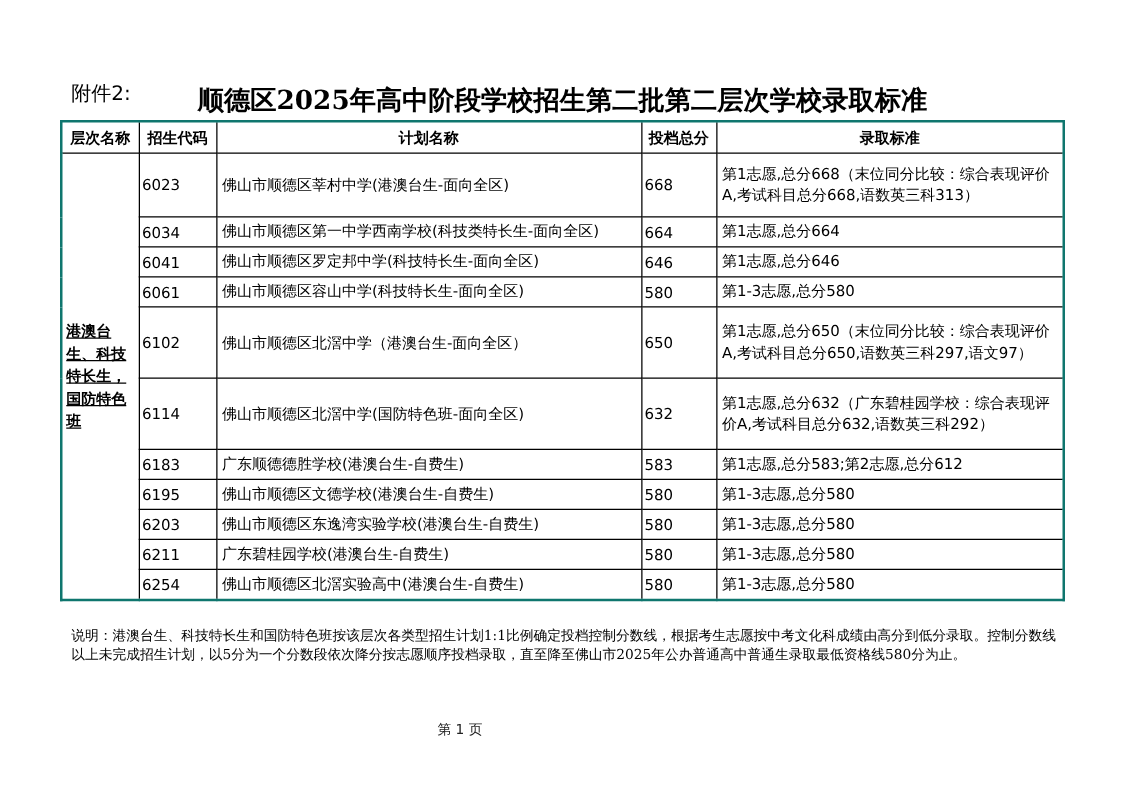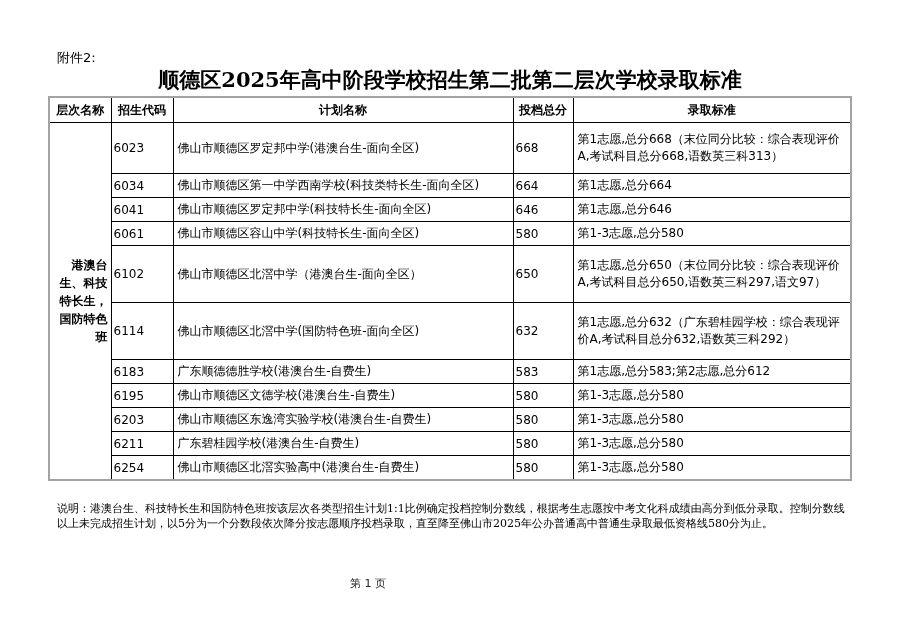--- a/index.html
+++ b/index.html
@@ -1,33 +1,33 @@
 <!DOCTYPE html>
 <html><head>
 <meta charset="utf-8">
 <style>
   html, body { margin:0; padding:0; background:#ffffff; }
   body { width:900px; height:636px; position:relative; overflow:hidden;
          font-family:"DejaVu Sans","Liberation Sans",sans-serif; color:#000; }
-  .attach { position:absolute; left:57px; top:49px; font-size:13px; }
+  .attach { position:absolute; left:57px; top:65px; font-size:16px; }
   .title { position:absolute; left:0; width:900px; top:66px; text-align:center;
            font-family:"DejaVu Serif","Liberation Serif",serif; font-weight:bold; font-size:21px; letter-spacing:0px; }
   table.main { position:absolute; left:48px; top:96px; width:802px; border-collapse:collapse;
                table-layout:fixed; }
   table.main td, table.main th { border:1px solid #000; font-size:12px; padding:0 2px; }
   table.main th { font-weight:bold; height:24px; font-weight:normal; }
   table.main th { font-weight:bold; }
   .c { }
   .l { text-align:left; padding-left:4px !important; }
-  .cat { text-align:right; font-weight:bold; font-size:13px; line-height:18px; padding:14px 3px !important; }
+  .cat { text-align:left; font-weight:bold; font-size:13px; line-height:18px; padding:14px 3px !important;text-decoration:underline; }
   .crit { line-height:17px; }
   tr.h1 td { height:23px; }
   tr.h2 td { height:50px; }
   tr.h3 td { height:56px; }
-  table.main { border:2px solid #a3a3a3; }
+  table.main { border:2px solid #0f766e; }
   .note { position:absolute; left:57px; top:501px; width:790px; font-size:11px; line-height:15px;
           font-family:"DejaVu Serif","Liberation Serif",serif; }
   .pageno { position:absolute; left:0; width:736px; top:576px; text-align:center; font-size:11px; color:#222; }
 </style>
 </head>
 <body>
 
 <div class="attach">附件2:</div>
 <div class="title">顺德区2025年高中阶段学校招生第二批第二层次学校录取标准</div>
 
@@ -45,21 +45,21 @@
       <th>招生代码</th>
       <th>计划名称</th>
       <th>投档总分</th>
       <th>录取标准</th>
     </tr>
   </thead>
   <tbody>
     <tr class="h2">
       <td rowspan="11" class="cat">港澳台生、科技特长生，国防特色班</td>
       <td class="c">6023</td>
-      <td class="l">佛山市顺德区罗定邦中学(港澳台生-面向全区)</td>
+      <td class="l">佛山市顺德区莘村中学(港澳台生-面向全区)</td>
       <td class="c">668</td>
       <td class="l crit">第1志愿,总分668（末位同分比较：综合表现评价A,考试科目总分668,语数英三科313）</td>
     </tr>
     <tr class="h1">
       <td class="c">6034</td>
       <td class="l">佛山市顺德区第一中学西南学校(科技类特长生-面向全区)</td>
       <td class="c">664</td>
       <td class="l crit">第1志愿,总分664</td>
     </tr>
     <tr class="h1">

